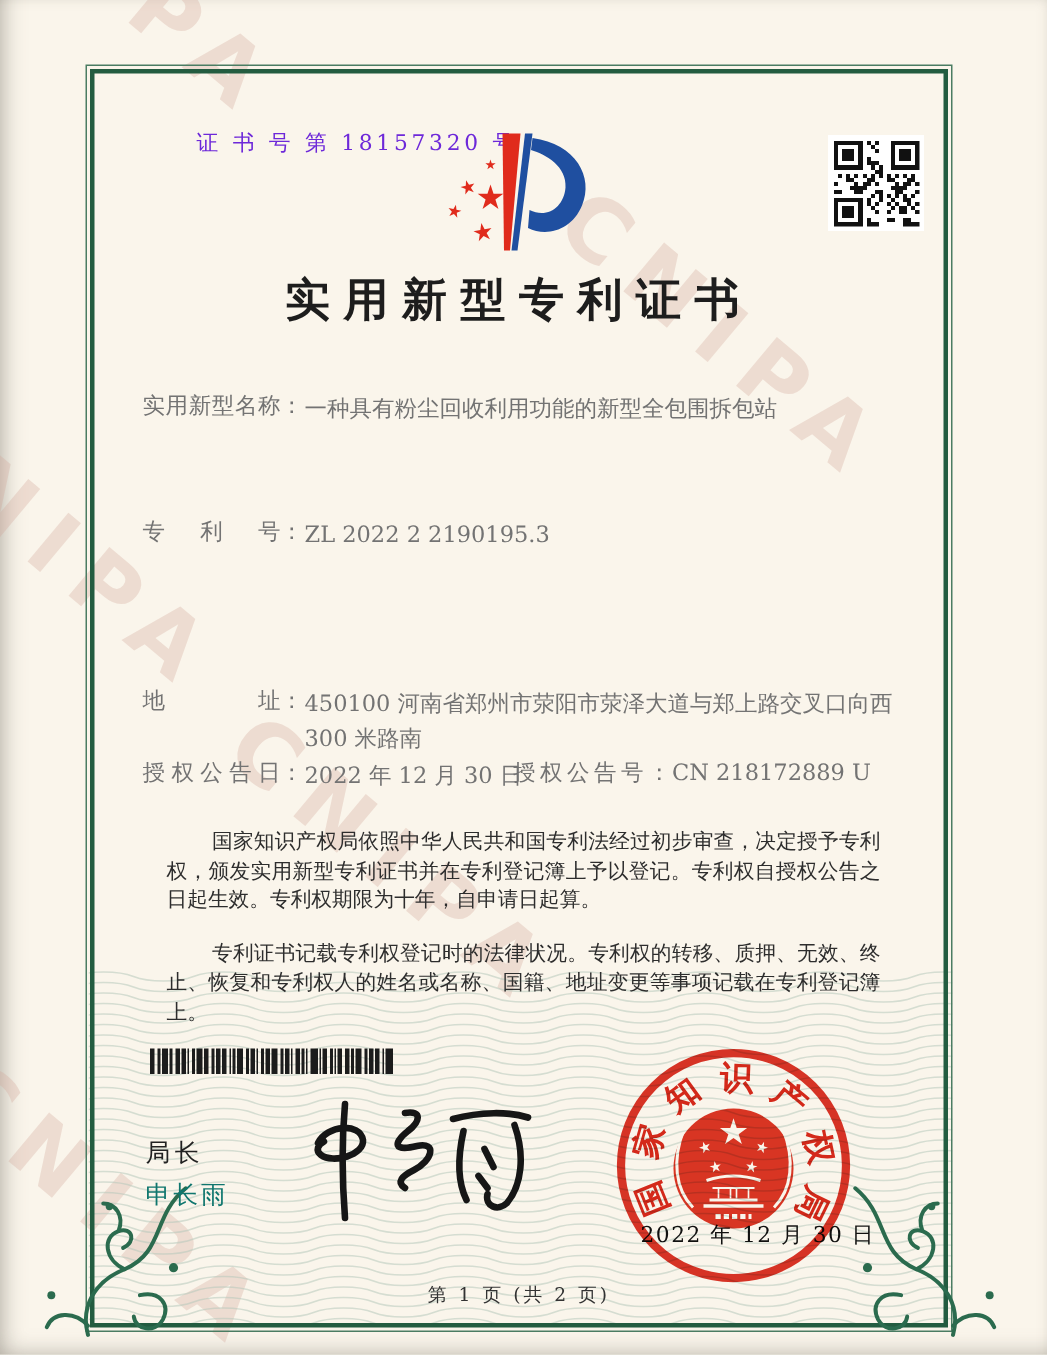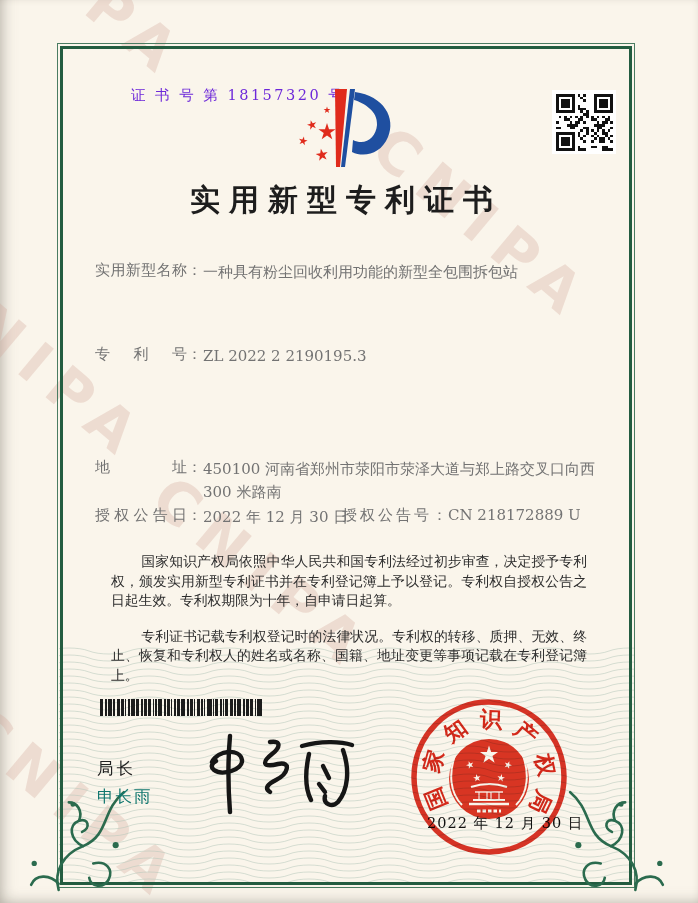--- a/index.html
+++ b/index.html
@@ -371,14 +371,15 @@
         <path d="M70 107 H102" stroke-width="2"></path>
         <path d="M66 111 H106" stroke-width="2.4"></path>
         <path d="M53 60 C 45 80 47 100 59 112" stroke-width="2"></path>
         <path d="M119 60 C 127 80 125 100 113 112" stroke-width="2"></path>
         <path d="M74 118 H98" stroke-width="3.2" stroke-dasharray="3.5 2"></path>
       </g>
     </g>
   </svg>
   <div class="seal-date">2022 年 12 月 30 日</div>
 
+  <div class="page-num">第 1 页 (共 2 页)</div>
 
 </div>
 
 </body></html>

